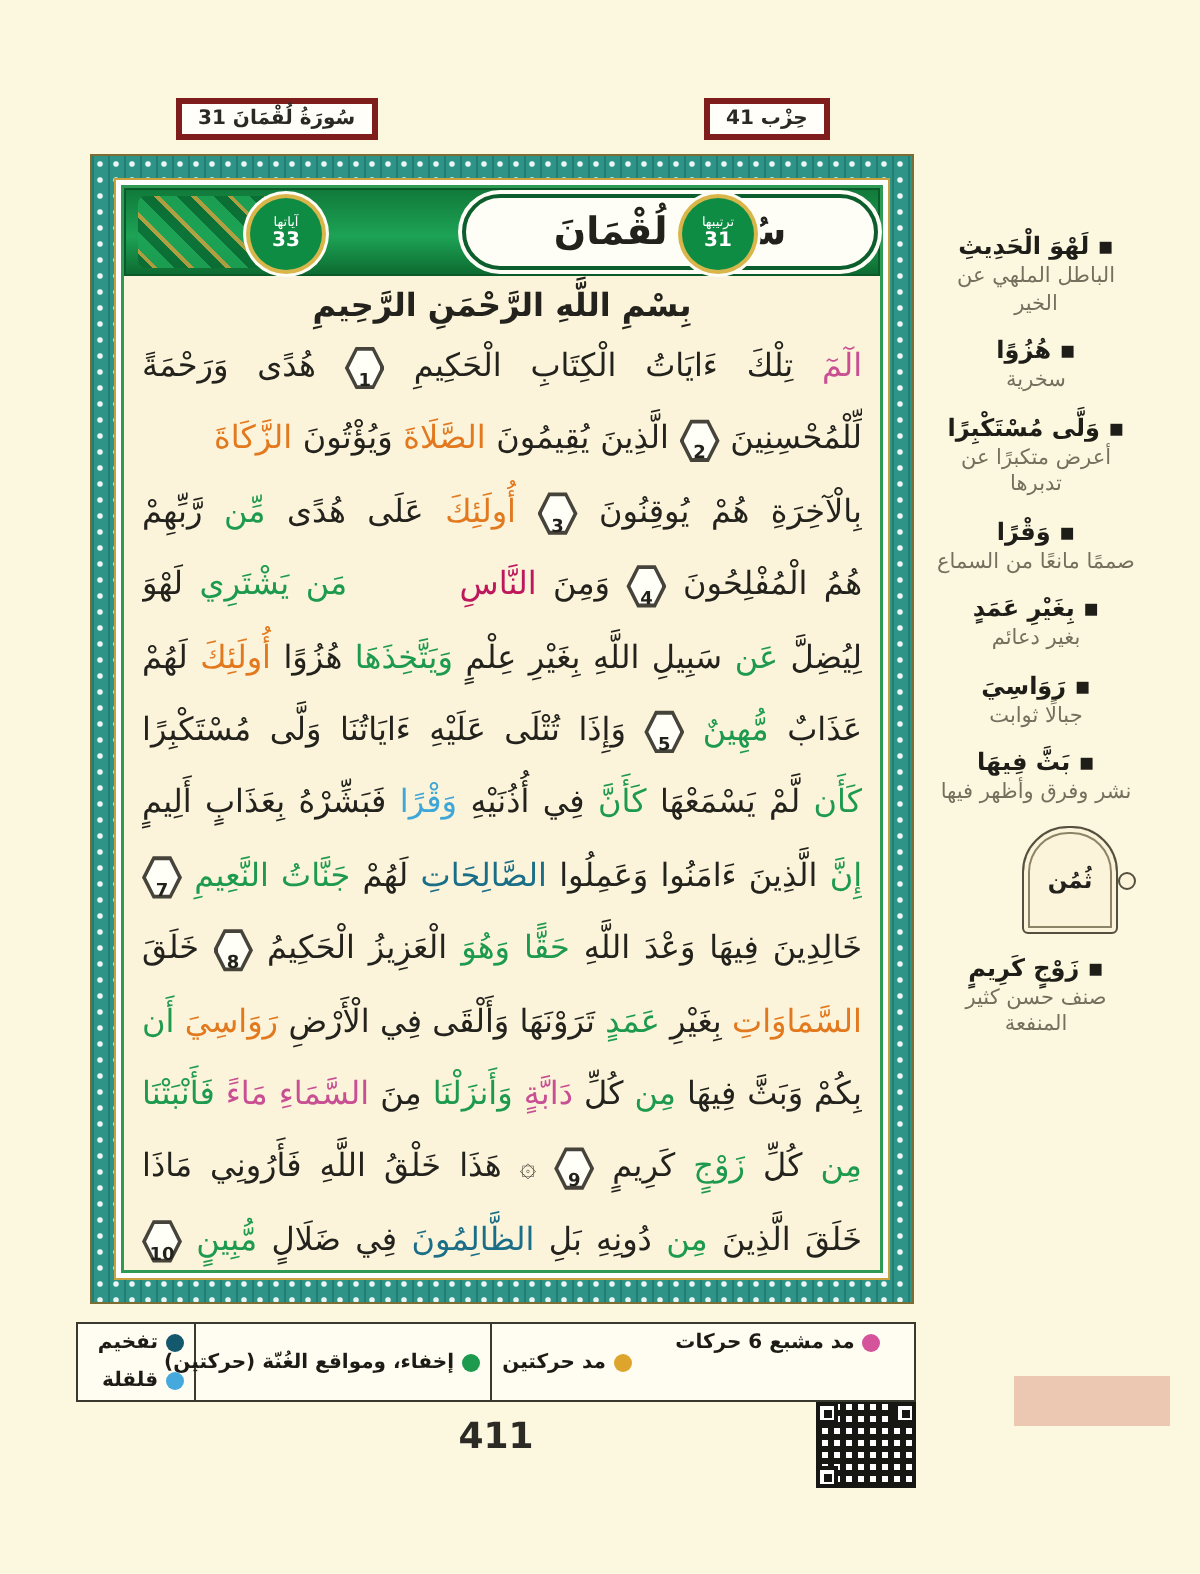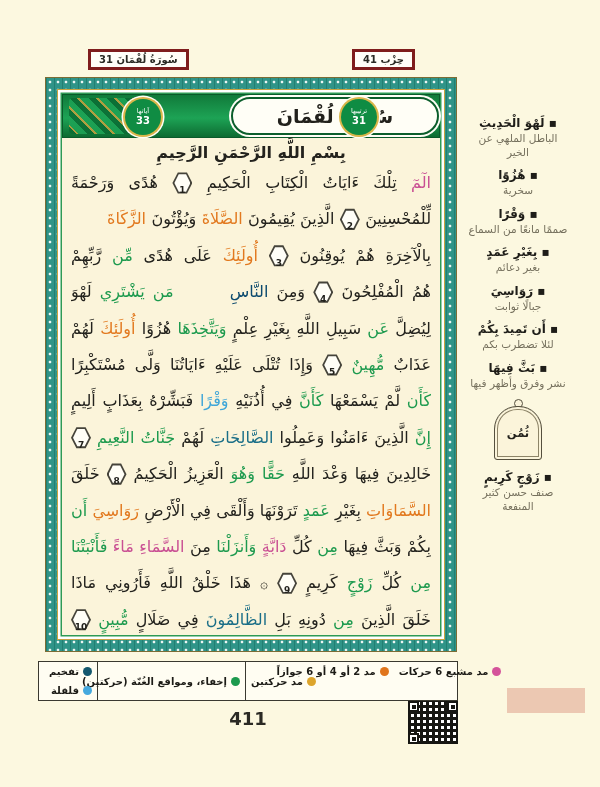--- a/index.html
+++ b/index.html
@@ -50,21 +50,21 @@
   .vm::after{content:"";position:absolute;inset:2px;background:#fffef7;
     clip-path:polygon(27% 2%,73% 2%,100% 50%,73% 98%,27% 98%,0 50%);}
   .vm b{position:relative;z-index:1;margin:auto;font-size:9px;color:#22211c;}
   .rub{font-size:14px;color:#403e34;}
 
   
   #margin-notes{position:absolute;left:468px;top:116px;width:100px;direction:rtl;text-align:center;}
   .mnote{margin-bottom:9px;}
   .mnote .w{font-size:12px;font-weight:bold;color:#1e1d18;line-height:15px;}
   .mnote .m{font-size:10.5px;color:#75705d;line-height:13.5px;margin-top:1px;}
-  .thumn-wrap{display:flex;flex-direction:column;align-items:center;margin:4px 0 10px 0;}
+  .thumn-wrap{display:flex;flex-direction:row;align-items:center;margin:4px 0 10px 0;}
   .thumn-fin{width:7px;height:7px;background:#fbf4da;border:1.5px solid #55503e;border-radius:50%;margin-bottom:-2px;}
   .thumn{width:46px;height:52px;border:1.5px solid #55503e;border-radius:23px 23px 3px 3px;
     display:flex;align-items:center;justify-content:center;background:#fbf4da;
     box-shadow:inset 0 0 0 2px #fbf4da,inset 0 0 0 3px #8d8468;}
   .thumn span{font-size:11.5px;font-weight:bold;color:#22211c;}
 
   
   #legend{position:absolute;left:38px;top:661px;width:420px;height:40px;box-sizing:border-box;
     background:#fffdf2;border:1px solid #3a3930;direction:rtl;display:flex;align-items:stretch;}
   .lcell{box-sizing:border-box;border-left:1px solid #3a3930;display:flex;flex-direction:column;justify-content:center;}
@@ -123,21 +123,21 @@
               <b>1</b>
             </span> <span>هُدًى وَرَحْمَةً</span> </div>
           <div class="qline"><span>لِّلْمُحْسِنِينَ</span> <span class="vm">
               <b>2</b>
             </span> <span>الَّذِينَ يُقِيمُونَ</span> <span style="color: rgb(226, 121, 31);">الصَّلَاةَ</span> <span>وَيُؤْتُونَ</span> <span style="color: rgb(226, 121, 31); margin-left: 36px;">الزَّكَاةَ</span> <span>وَهُمْ</span> </div>
           <div class="qline"><span>بِالْآخِرَةِ هُمْ يُوقِنُونَ</span> <span class="vm">
               <b>3</b>
             </span> <span style="color: rgb(226, 121, 31);">أُولَئِكَ</span> <span>عَلَى هُدًى</span> <span style="color: rgb(29, 154, 78);">مِّن</span> <span>رَّبِّهِمْ</span>  </div>
           <div class="qline"><span>هُمُ الْمُفْلِحُونَ</span> <span class="vm">
               <b>4</b>
-            </span> <span>وَمِنَ</span> <span style="color: #0c4a6e; margin-left: 48px;">النَّاسِ</span> <span style="color: rgb(29, 154, 78); margin-top: 40px;">مَن يَشْتَرِي</span> <span>لَهْوَ الْحَدِيثِ</span> </div>
+            </span> <span>وَمِنَ</span> <span style="color: #be185d; margin-left: 48px;">النَّاسِ</span> <span style="color: rgb(29, 154, 78); margin-top: 40px;">مَن يَشْتَرِي</span> <span>لَهْوَ الْحَدِيثِ</span> </div>
           <div class="qline"><span>لِيُضِلَّ</span> <span style="color: rgb(29, 154, 78);">عَن</span> <span>سَبِيلِ اللَّهِ بِغَيْرِ عِلْمٍ</span> <span style="color: rgb(29, 154, 78);">وَيَتَّخِذَهَا</span> <span>هُزُوًا</span> <span style="color: rgb(226, 121, 31);">أُولَئِكَ</span> <span>لَهُمْ</span> </div>
           <div class="qline"><span>عَذَابٌ</span> <span style="color: rgb(29, 154, 78);">مُّهِينٌ</span> <span class="vm">
               <b>5</b>
             </span> <span>وَإِذَا تُتْلَى عَلَيْهِ ءَايَاتُنَا وَلَّى مُسْتَكْبِرًا</span> </div>
           <div class="qline"><span style="color: rgb(29, 154, 78);">كَأَن</span> <span>لَّمْ يَسْمَعْهَا</span> <span style="color: rgb(29, 154, 78);">كَأَنَّ</span> <span>فِي أُذُنَيْهِ</span> <span style="color: rgb(63, 166, 216);">وَقْرًا</span> <span>فَبَشِّرْهُ بِعَذَابٍ أَلِيمٍ</span>  </div>
           <div class="qline"><span style="color: rgb(29, 154, 78);">إِنَّ</span> <span>الَّذِينَ ءَامَنُوا وَعَمِلُوا</span> <span style="color: rgb(26, 110, 135);">الصَّالِحَاتِ</span> <span>لَهُمْ</span> <span style="color: rgb(29, 154, 78);">جَنَّاتُ</span> <span style="color: rgb(29, 154, 78);">النَّعِيمِ</span> <span class="vm">
               <b>7</b>
             </span> </div>
           <div class="qline"><span>خَالِدِينَ فِيهَا وَعْدَ اللَّهِ</span> <span style="color: rgb(29, 154, 78);">حَقًّا</span> <span style="color: rgb(29, 154, 78);">وَهُوَ</span> <span>الْعَزِيزُ الْحَكِيمُ</span> <span class="vm">
               <b>8</b>
@@ -158,34 +158,34 @@
   <div id="margin-notes">
       <div class="mnote">
         <div class="w">▪ لَهْوَ الْحَدِيثِ</div>
         <div class="m">الباطل الملهي عن الخير</div>
       </div>
       <div class="mnote">
         <div class="w">▪ هُزُوًا</div>
         <div class="m">سخرية</div>
       </div>
       <div class="mnote">
+        <div class="w">▪ وَلَّى مُسْتَكْبِرًا</div>
+        <div class="m">أعرض متكبرًا عن تدبرها</div>
+      </div>
+      <div class="mnote">
         <div class="w">▪ وَقْرًا</div>
         <div class="m">صممًا مانعًا من السماع</div>
       </div>
       <div class="mnote">
         <div class="w">▪ بِغَيْرِ عَمَدٍ</div>
         <div class="m">بغير دعائم</div>
       </div>
       <div class="mnote">
         <div class="w">▪ رَوَاسِيَ</div>
         <div class="m">جبالًا ثوابت</div>
-      </div>
-      <div class="mnote">
-        <div class="w">▪ أَن تَمِيدَ بِكُمْ</div>
-        <div class="m">لئلا تضطرب بكم</div>
       </div>
       <div class="mnote">
         <div class="w">▪ بَثَّ فِيهَا</div>
         <div class="m">نشر وفرق وأظهر فيها</div>
       </div>
       <div class="thumn-wrap">
         <div class="thumn-fin"></div>
         <div class="thumn">
           <span>ثُمُن</span>
         </div>
@@ -196,24 +196,20 @@
       </div>
     </div>
 
   <div id="legend">
     <div class="lcell madd">
       <div class="madd-stack">
           <div class="lrow">
             <span class="ldot" style="background: rgb(212, 83, 154);"></span>
             <span class="t">مد مشبع 6 حركات</span>
           </div>
-          <div class="lrow">
-            <span class="ldot" style="background: rgb(224, 117, 28);"></span>
-            <span class="t">مد 2 أو 4 أو 6 جوازاً</span>
-          </div>
         </div>
       <div class="madd-single">
           <div class="lrow">
             <span class="ldot" style="background: rgb(221, 165, 44);"></span>
             <span class="t">مد حركتين</span>
           </div>
         </div>
     </div>
     <div class="lcell mid">
         <div class="lrow">

